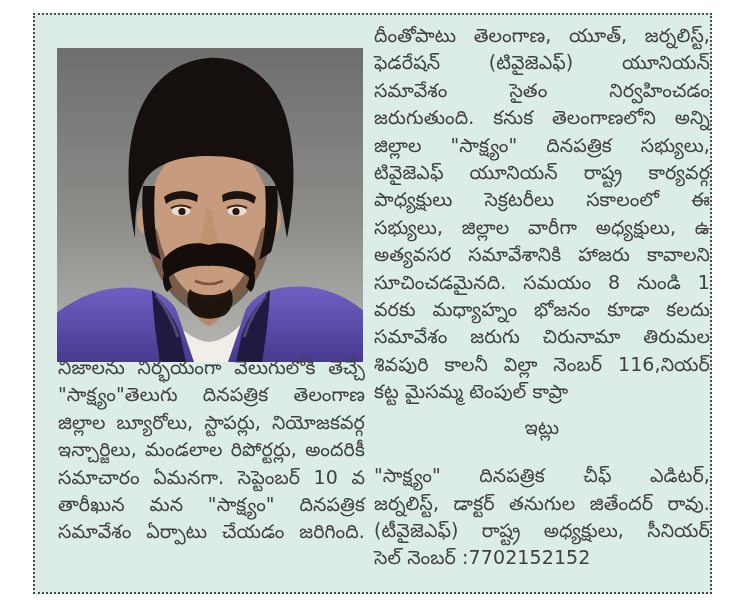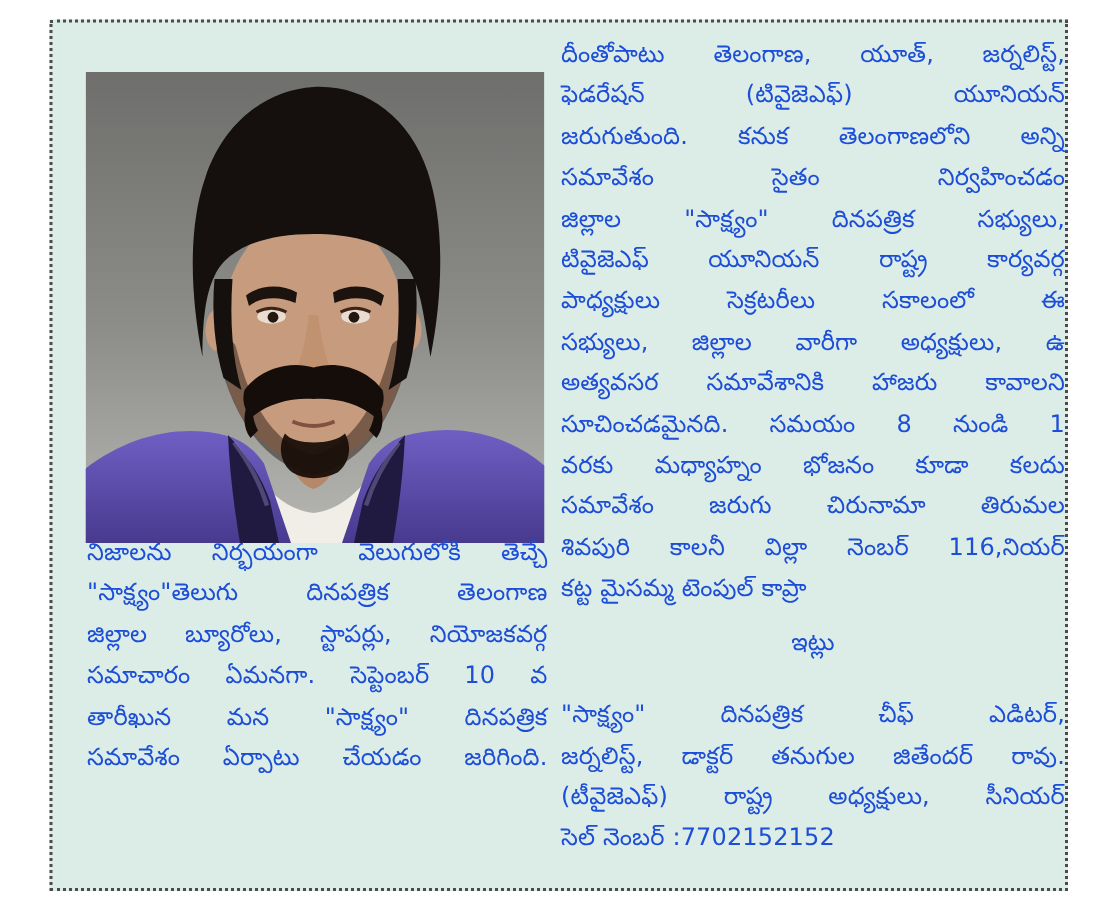--- a/index.html
+++ b/index.html
@@ -24,22 +24,22 @@
   }
   .photo {
     position: absolute;
     left: 57px; top: 48px;
     width: 306px; height: 314px;
     overflow: hidden;
   }
   .photo svg { display: block; width: 306px; height: 314px; }
   .col {
     position: absolute;
-    color: #1d4ed8;
-    font-size: 16px;
+    color: #404040;
+    font-size: 19px;
     line-height: 27.4px;
     letter-spacing: 0.1px;
   }
   .left-col  { left: 58px;  top: 354px; width: 307px; }
   .right-col { left: 374px; top: 22px;  width: 336px; }
   .jl { text-align: justify; text-align-last: justify; }
   .ll { text-align: left;    text-align-last: left; }
   .cl { text-align: left;  text-align-last: center; }
   .signoff { margin-top: 8px; }
   .contact { margin-top: 21px; }
@@ -111,30 +111,31 @@
 
       <path d="M138 233 Q152 239 166 233" stroke="#6e3f2e" stroke-width="2.5" fill="none" opacity="0.8"></path>
       <path d="M133 241 C139 249 165 249 173 241 C178 250 176 261 168 267 C158 272 146 272 138 267 C130 261 128 250 133 241 Z" fill="#190f0a" opacity="0.95"></path>
     </svg>
   </div>
 
   <div class="col left-col">
     <div class="jl">నిజాలను నిర్భయంగా వెలుగులోకి తెచ్చే</div>
     <div class="jl">"సాక్ష్యం"తెలుగు దినపత్రిక తెలంగాణ</div>
     <div class="jl">జిల్లాల బ్యూరోలు, స్టాపర్లు, నియోజకవర్గ</div>
+    <div class="jl">ఇన్చార్జిలు, మండలాల రిపోర్టర్లు, అందరికీ</div>
     <div class="jl">సమాచారం ఏమనగా. సెప్టెంబర్ 10 వ</div>
     <div class="jl">తారీఖున మన "సాక్ష్యం" దినపత్రిక</div>
     <div class="jl">సమావేశం ఏర్పాటు చేయడం జరిగింది.</div>
   </div>
 
   <div class="col right-col">
     <div class="jl">దీంతోపాటు తెలంగాణ, యూత్, జర్నలిస్ట్,</div>
     <div class="jl">ఫెడరేషన్ (టివైజెఎఫ్) యూనియన్</div>
+    <div class="jl">సమావేశం సైతం నిర్వహించడం</div>
     <div class="jl">జరుగుతుంది. కనుక తెలంగాణలోని అన్ని</div>
-    <div class="jl">సమావేశం సైతం నిర్వహించడం</div>
     <div class="jl">జిల్లాల "సాక్ష్యం" దినపత్రిక సభ్యులు,</div>
     <div class="jl">టివైజెఎఫ్ యూనియన్ రాష్ట్ర కార్యవర్గ</div>
     <div class="jl">పాధ్యక్షులు సెక్రటరీలు సకాలంలో ఈ</div>
     <div class="jl">సభ్యులు, జిల్లాల వారీగా అధ్యక్షులు, ఉ</div>
     <div class="jl">అత్యవసర సమావేశానికి హాజరు కావాలని</div>
     <div class="jl">సూచించడమైనది. సమయం 8 నుండి 1</div>
     <div class="jl">వరకు మధ్యాహ్నం భోజనం కూడా కలదు</div>
     <div class="jl">సమావేశం జరుగు చిరునామా తిరుమల</div>
     <div class="jl">శివపురి కాలనీ విల్లా నెంబర్ 116,నియర్</div>
     <div class="ll">కట్ట మైసమ్మ టెంపుల్ కాప్రా</div>

